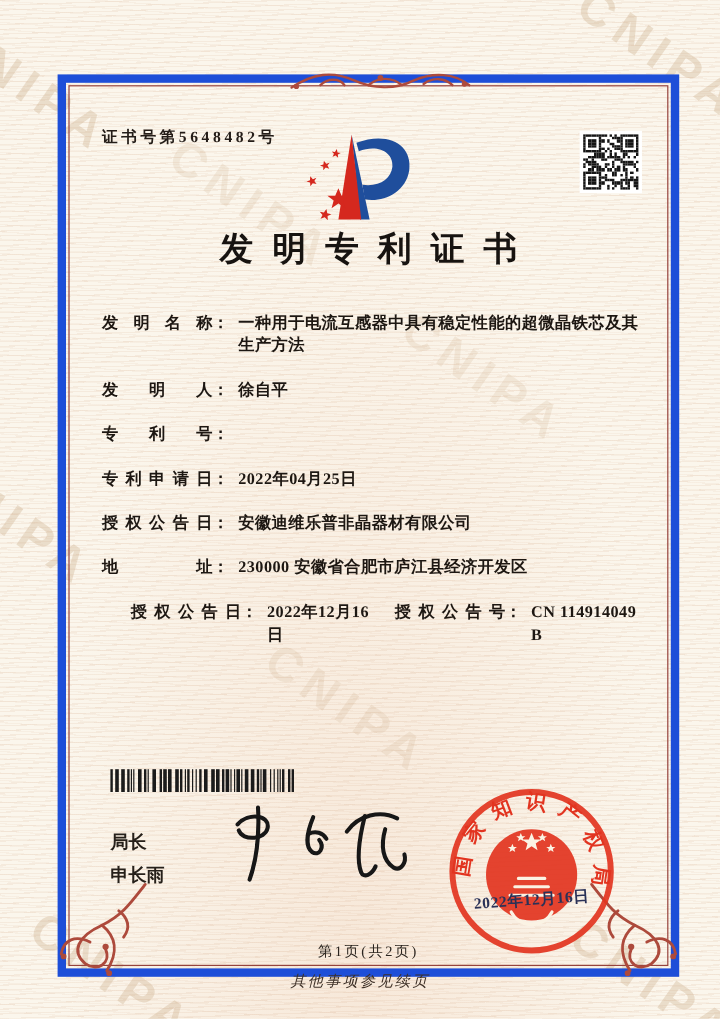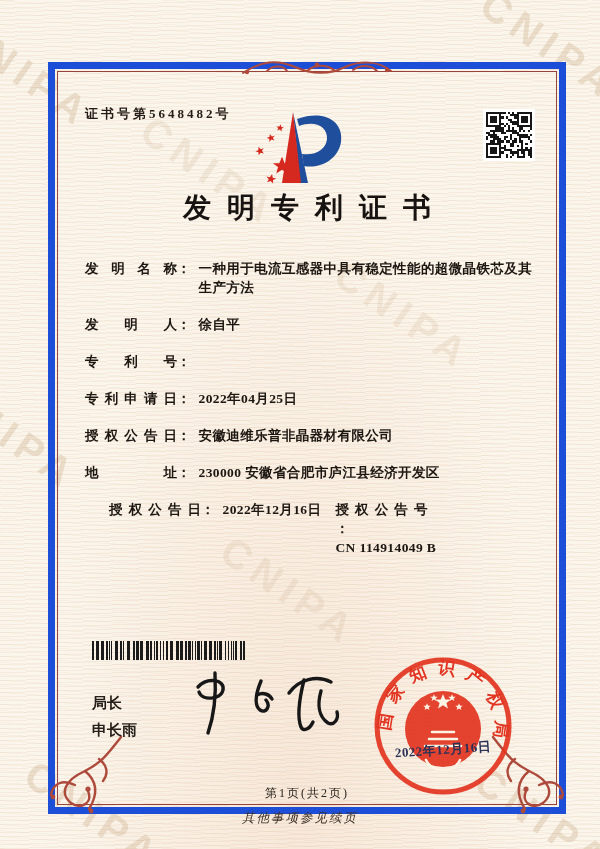--- a/index.html
+++ b/index.html
@@ -25,21 +25,21 @@
   .qr-grid{display:grid;grid-template-columns:repeat(21,1fr);grid-template-rows:repeat(21,1fr);
       width:100%;height:100%;}
   .qr-grid div{background:transparent;}
   .qr-grid div.d{background:#161616;}
   .title{position:absolute;left:0;top:120px;width:100%;text-align:center;
          font-size:28px;font-weight:700;letter-spacing:16px;text-indent:16px;color:#171310;}
   .fields{position:absolute;left:30px;top:190px;right:22px;font-size:13.5px;
           font-weight:700;color:#1d1712;}
   .frow{display:flex;align-items:flex-start;line-height:19px;margin-bottom:18px;}
   .fpair{display:flex;align-items:flex-start;margin-left:24px;}
-  .fpair.second{margin-left:14px;flex-direction:column;}
+  .fpair.second{margin-left:14px;}
   .flabel{display:inline-block;width:92px;text-align:justify;text-align-last:justify;flex:none;}
   .fcolon{flex:none;margin-right:8px;}
   .fvalue{letter-spacing:.4px;}
   .paras{position:absolute;left:30px;top:432px;width:452px;font-size:13.5px;
          line-height:22px;font-style:italic;color:#42332a;letter-spacing:.4px;}
   .paras p{margin:0;text-indent:2em;}
   .barcode{position:absolute;left:37px;top:572px;width:155px;height:19px;display:flex;}
   .barcode i{display:block;height:100%;}
   .barcode i.b{background:#1b1b1b;}
   .director{position:absolute;left:37px;top:620px;font-family:"Liberation Sans",sans-serif;

